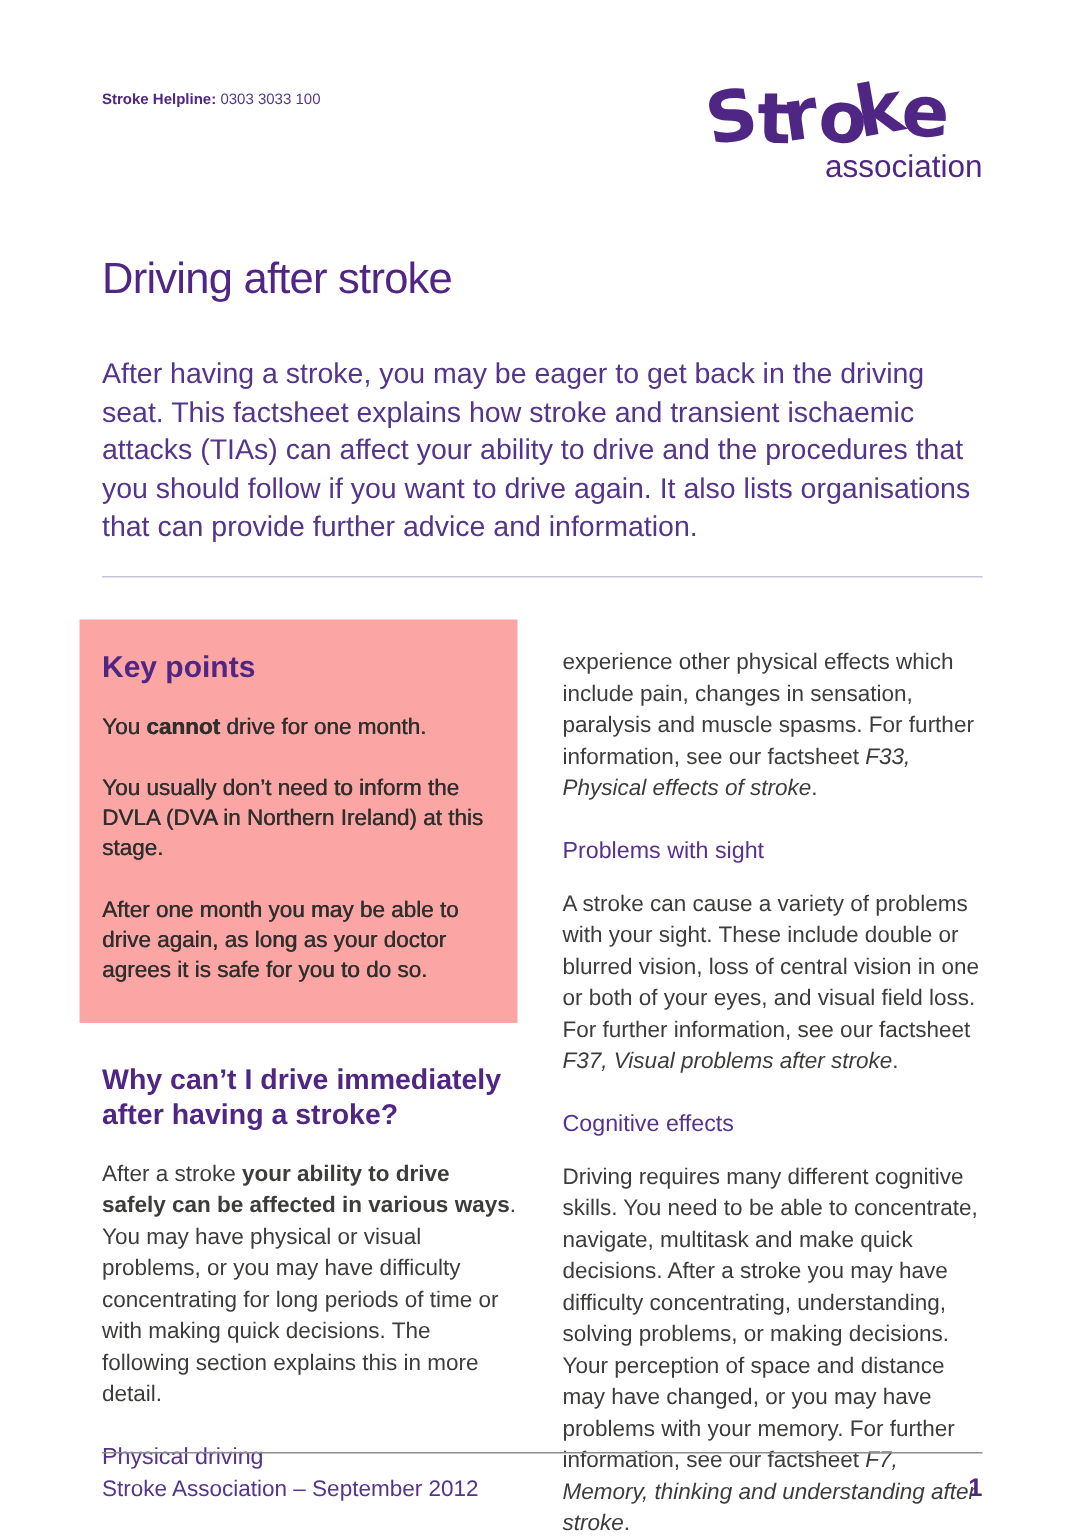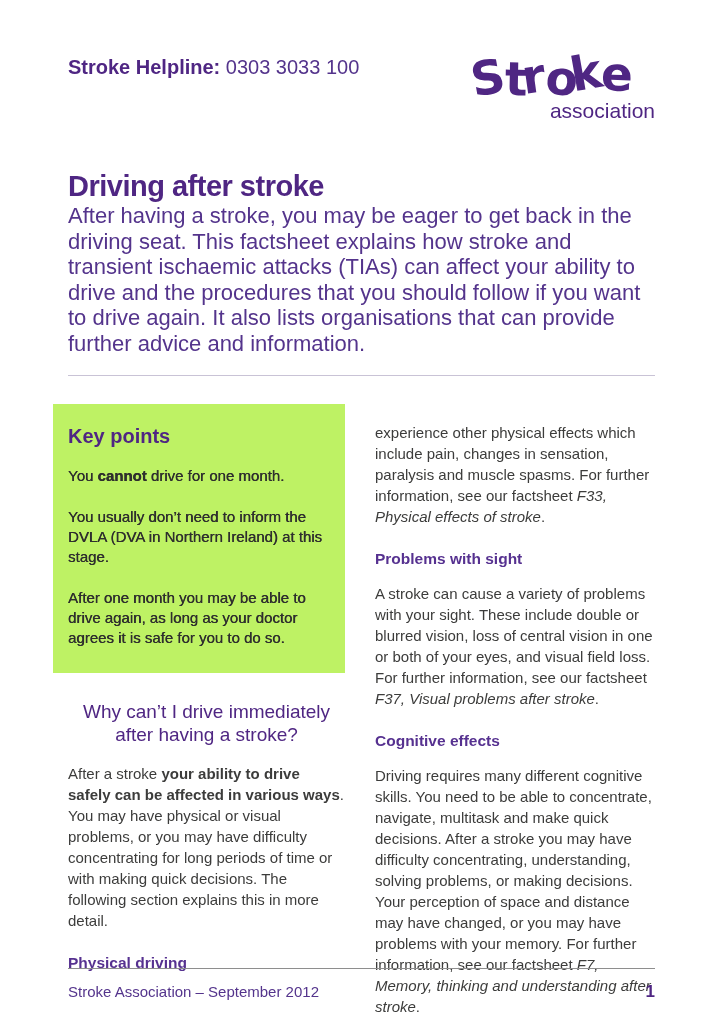--- a/index.html
+++ b/index.html
@@ -6,46 +6,46 @@
   html,body { background:#ffffff; }
   body {
     width:724px; height:1024px; position:relative; overflow:hidden;
     font-family:"Liberation Sans", sans-serif;
     -webkit-font-smoothing:antialiased;
   }
   .page-inner { padding:46px 69px 0 68px; }
 
   
   .header { display:flex; justify-content:space-between; align-items:flex-start; height:92px; }
-  .contact { padding-top:10px; font-size:20px; line-height:22px; color:#54348C; }
+  .contact { padding-top:10px; font-size:10px; line-height:22px; color:#54348C; }
   .contact b { color:#4F2683; }
   .logo-block { margin-top:-14px; margin-right:-4px; }
 
   
-  .doc-title { margin-top:32px; font-size:29px; letter-spacing:-0.5px; font-weight:bold; color:#4F2683; }
+  .doc-title { margin-top:32px; font-size:29px; letter-spacing:-0.5px; font-weight:normal; color:#4F2683; }
 
   
-  .intro { font-size:22px; line-height:25.5px; color:#54348C; }
+  .intro { margin-top:34px; font-size:19px; line-height:25.5px; color:#54348C; }
 
   .rule-top { border:none; border-top:1.5px solid #C9C3D6; margin-top:19px; }
 
   
   .columns { margin-top:28px; display:flex; gap:30px; }
   .col-left  { width:277px; flex:none; }
   .col-right { width:280px; flex:none; }
 
   
-  .keybox { background:#bef264; margin-left:-15px; padding:21px 16px 4px 15px; }
+  .keybox { background:#fca5a5; margin-left:-15px; padding:21px 16px 4px 15px; }
   .keybox h2 { font-size:20px; color:#4F2683; margin-bottom:18px; font-weight:bold; }
   .keybox p { font-size:15px; line-height:20px; color:#2F2F2E; margin-bottom:21px;
               text-shadow:0.35px 0 0 currentColor; }
 
   .section-heading { margin:27px 0 17px; font-size:19px; line-height:23px;
-                     color:#4F2683; font-weight:normal;text-align:center; }
-  .subhead { margin:23px 0 15px; font-size:15.5px; color:#563190; font-weight:bold; }
+                     color:#4F2683; font-weight:bold; }
+  .subhead { margin:23px 0 15px; font-size:15.5px; color:#563190; font-weight:normal; }
   p.body { font-size:15px; line-height:21px; color:#3C3C3B; margin-bottom:18px; }
   .col-right p.body:first-child { margin-top:18px; }
 
   
   .footer { position:absolute; left:68px; right:69px; bottom:22px; }
   .footer-rule { border:none; border-top:1px solid #8E8E8E; margin-bottom:13px; }
   .footer-row { display:flex; justify-content:space-between; align-items:baseline;text-align:right; }
   .footer-text { font-size:15px; color:#54348C; }
   .page-num { font-size:17px; font-weight:bold; color:#4F2683; }
 </style>

